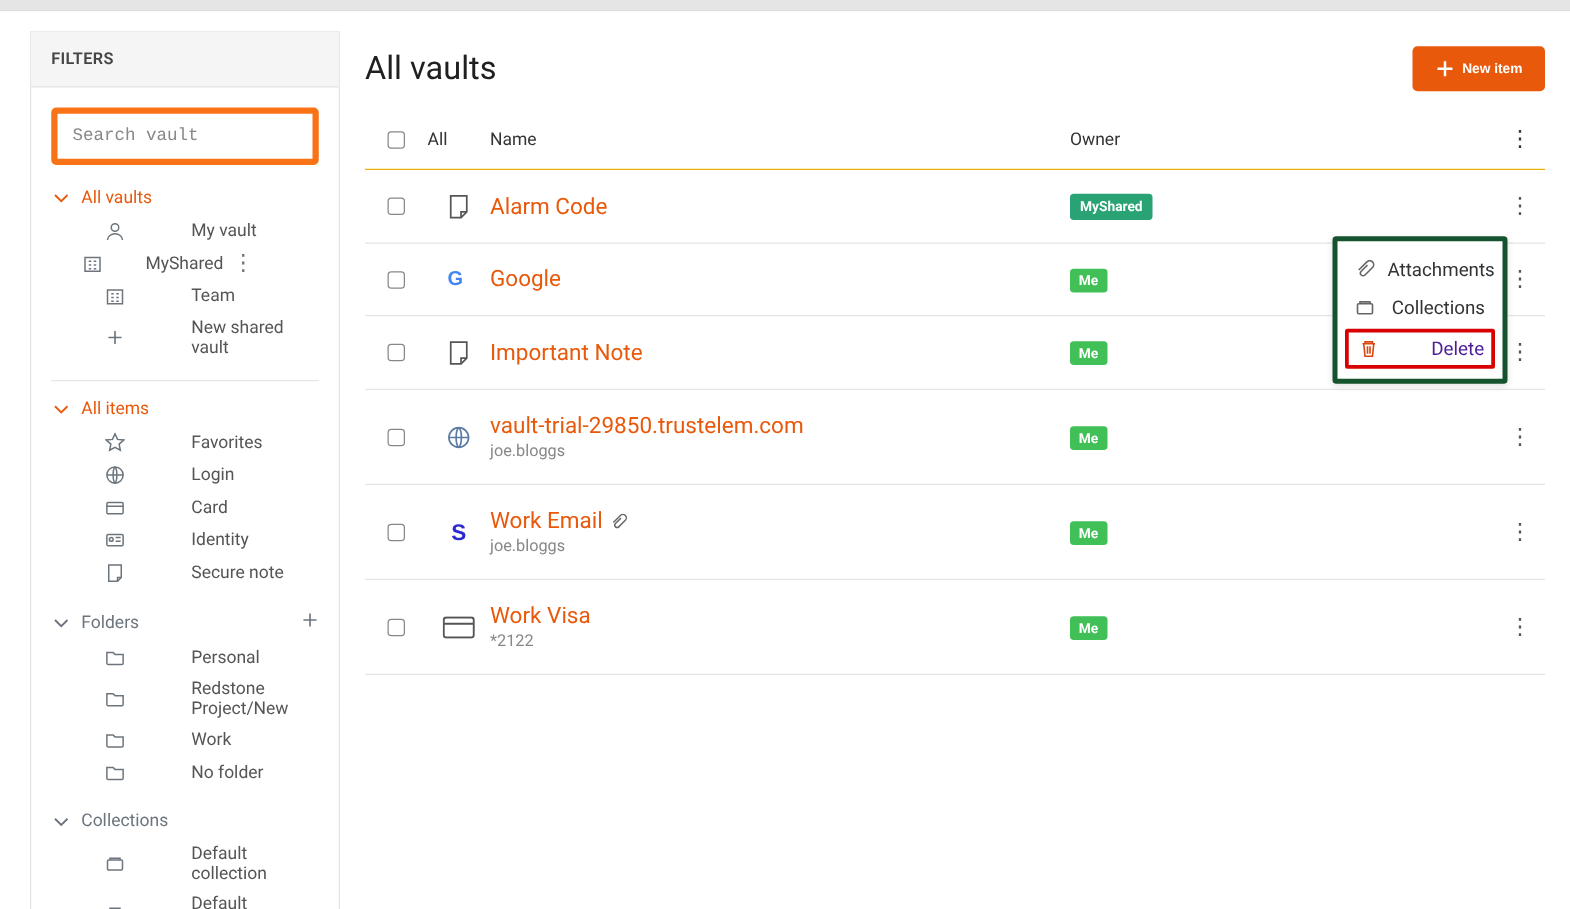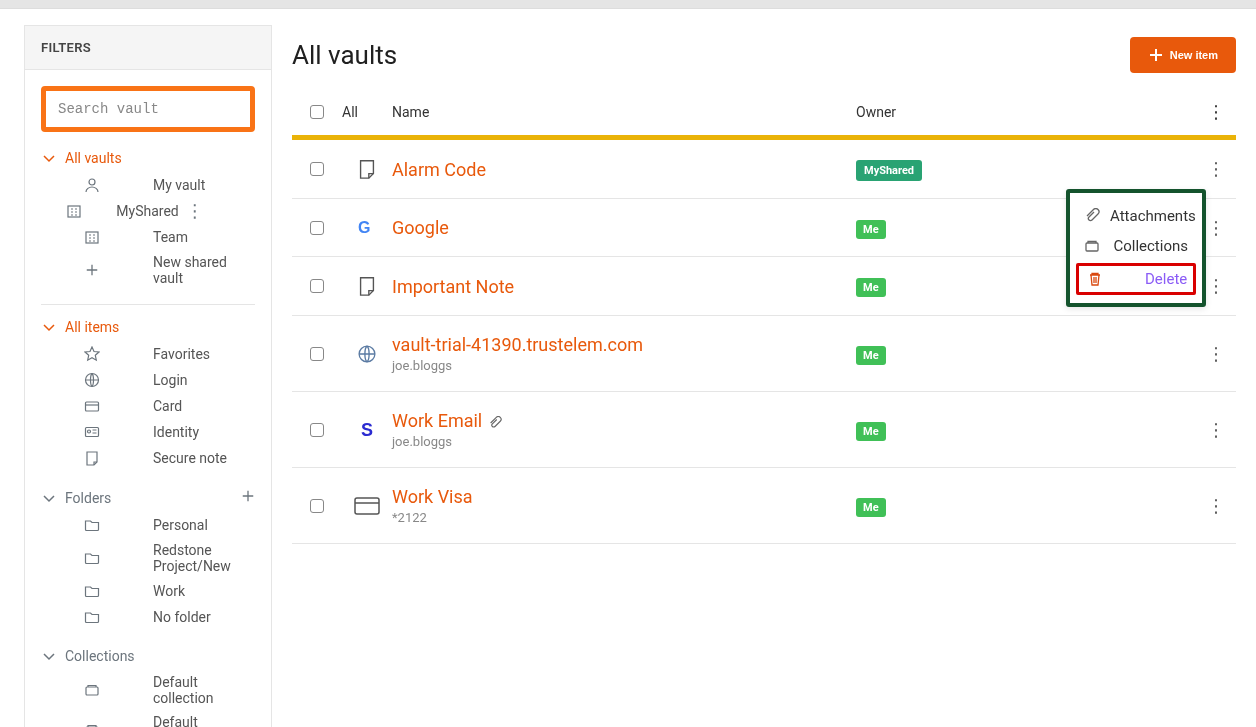--- a/index.html
+++ b/index.html
@@ -21,21 +21,21 @@
 .row .tail { color: #6c757d; cursor: pointer; padding: 0 4px; }
 .divider { height: 1px; background: #e5e5e5; margin: 14px 0; }
 .chev { width: 16px; height: 16px; margin-right: 8px; }
 
 .main { flex: 1; padding: 28px 20px 20px 20px; position: relative; }
 .main-header { display: flex; align-items: center; justify-content: space-between; margin-bottom: 20px; }
 .main-title { font-size: 26px; font-weight: 400; color: #202020; }
 .new-item-btn { background: #e8590c; color: #fff; border: none; padding: 10px 18px; font-size: 11px; border-radius: 4px; display: flex; align-items: center; cursor: pointer; font-weight: 600; }
 .new-item-btn svg { margin-right: 6px; }
 
-.table-header { display: flex; align-items: center; padding: 10px 0 14px 0; border-bottom: 5px solid #eab308; }
+.table-header { display: flex; align-items: center; padding: 10px 0 14px 0; border-bottom: 1px solid #eab308; }
 .col-check { width: 50px; display: flex; justify-content: center; }
 .col-all-label { width: 50px; color: #333; }
 .col-name { flex: 1; color: #333; }
 .col-owner { width: 340px; color: #333; }
 .col-menu { width: 40px; display:flex; justify-content:center; }
 
 .table-row { display: flex; align-items: center; padding: 18px 0; border-bottom: 1px solid #e5e5e5; }
 .icon-cell { width: 50px; display: flex; justify-content: center; align-items: center; }
 .name-cell { flex: 1; }
 .name-link { color: #e8590c; font-size: 18px; }
@@ -52,21 +52,21 @@
 .card-icon-big { width: 26px; height: 18px; }
 .globe-icon { width: 18px; height: 18px; }
 .google-logo { width: 18px; height: 18px; font-weight:700; font-size:16px; font-family: Arial; }
 .s-logo { width: 20px; height: 20px; background:#fff; color:#2b2bd1; font-weight:900; font-size:18px; font-family: Arial; text-align:center; }
 
 .attach-clip { display:inline-flex; margin-left:6px; vertical-align:middle; color:#666;}
 
 .context-menu { position: absolute; top: 180px; right: 50px; width: 140px; background: #fff; border: 4px solid #14532d; border-radius: 3px; box-shadow: 0 2px 6px rgba(0,0,0,0.1); padding: 8px 4px; }
 .context-item { display: flex; align-items: center; padding: 6px 10px; cursor: pointer; color: #333; font-size: 15px; }
 .context-item .ci-ic { width: 20px; margin-right: 10px; color:#666; display:flex; align-items:center; }
-.context-item.delete { border: 3px solid #d90000; color: #8b5cf6; margin: 2px 2px 0 2px; border-radius: 2px; padding: 4px 8px; gap: 32px;}
+.context-item.delete { border: 3px solid #d90000; color: #4c1d95; margin: 2px 2px 0 2px; border-radius: 2px; padding: 4px 8px; gap: 32px;}
 .context-item.delete .ci-ic { color:#d9480f; }
 </style>
 </head>
 <body>
 
 <div class="topbar"></div>
 <div class="container">
 
 <aside class="sidebar">
   <div class="filters-panel">
@@ -323,21 +323,21 @@
         <div class="table-row">
           <div class="col-check">
             <div class="checkbox"></div>
           </div>
           <div class="icon-cell">
             <svg class="globe-icon" viewBox="0 0 16 16" fill="none" stroke="#5b7ba3" stroke-width="1.2">
               <circle cx="8" cy="8" r="7"></circle>
               <path d="M1 8h14M8 1c2.5 2 2.5 12 0 14M8 1c-2.5 2-2.5 12 0 14"></path>
             </svg>
           </div>
-          <div class="name-cell"><span class="name-link">vault-trial-41390.trustelem.com</span><div class="name-sub">joe.bloggs</div></div>
+          <div class="name-cell"><span class="name-link">vault-trial-29850.trustelem.com</span><div class="name-sub">joe.bloggs</div></div>
           <div class="owner-cell"><span class="badge-me">Me</span></div>
           <div class="menu-cell">
             <span class="dots">⋮</span>
           </div>
         </div>
         <div class="table-row">
           <div class="col-check">
             <div class="checkbox"></div>
           </div>
           <div class="icon-cell">

